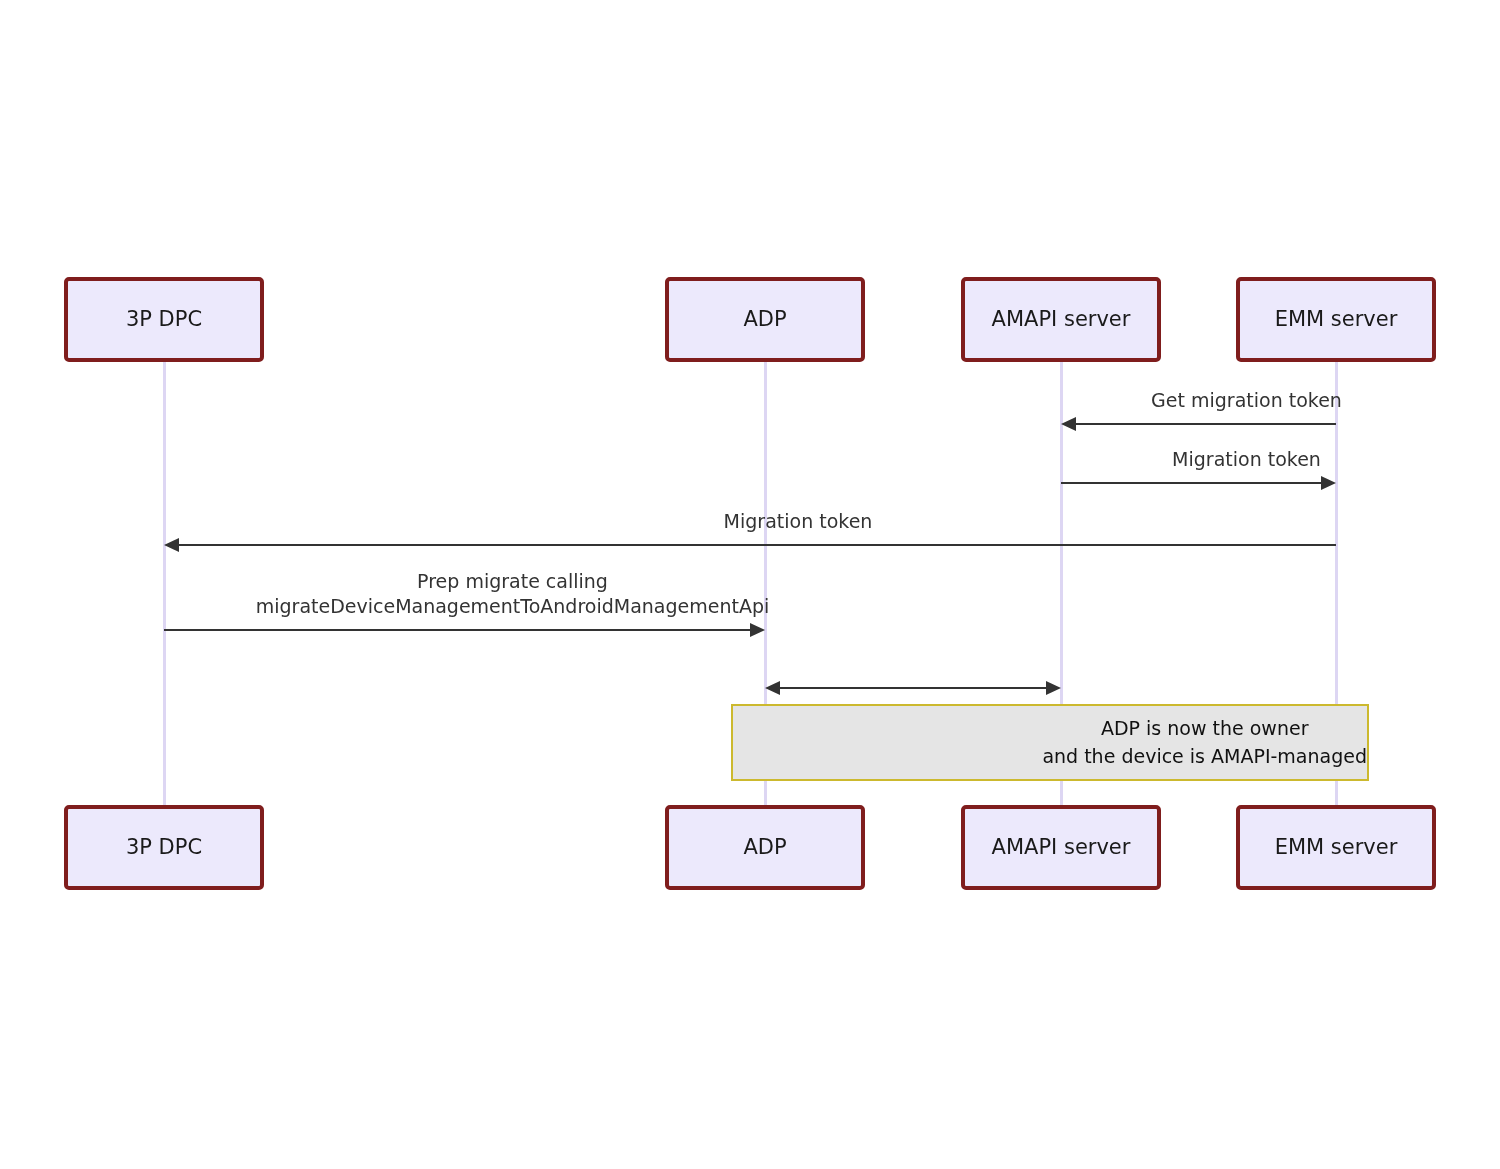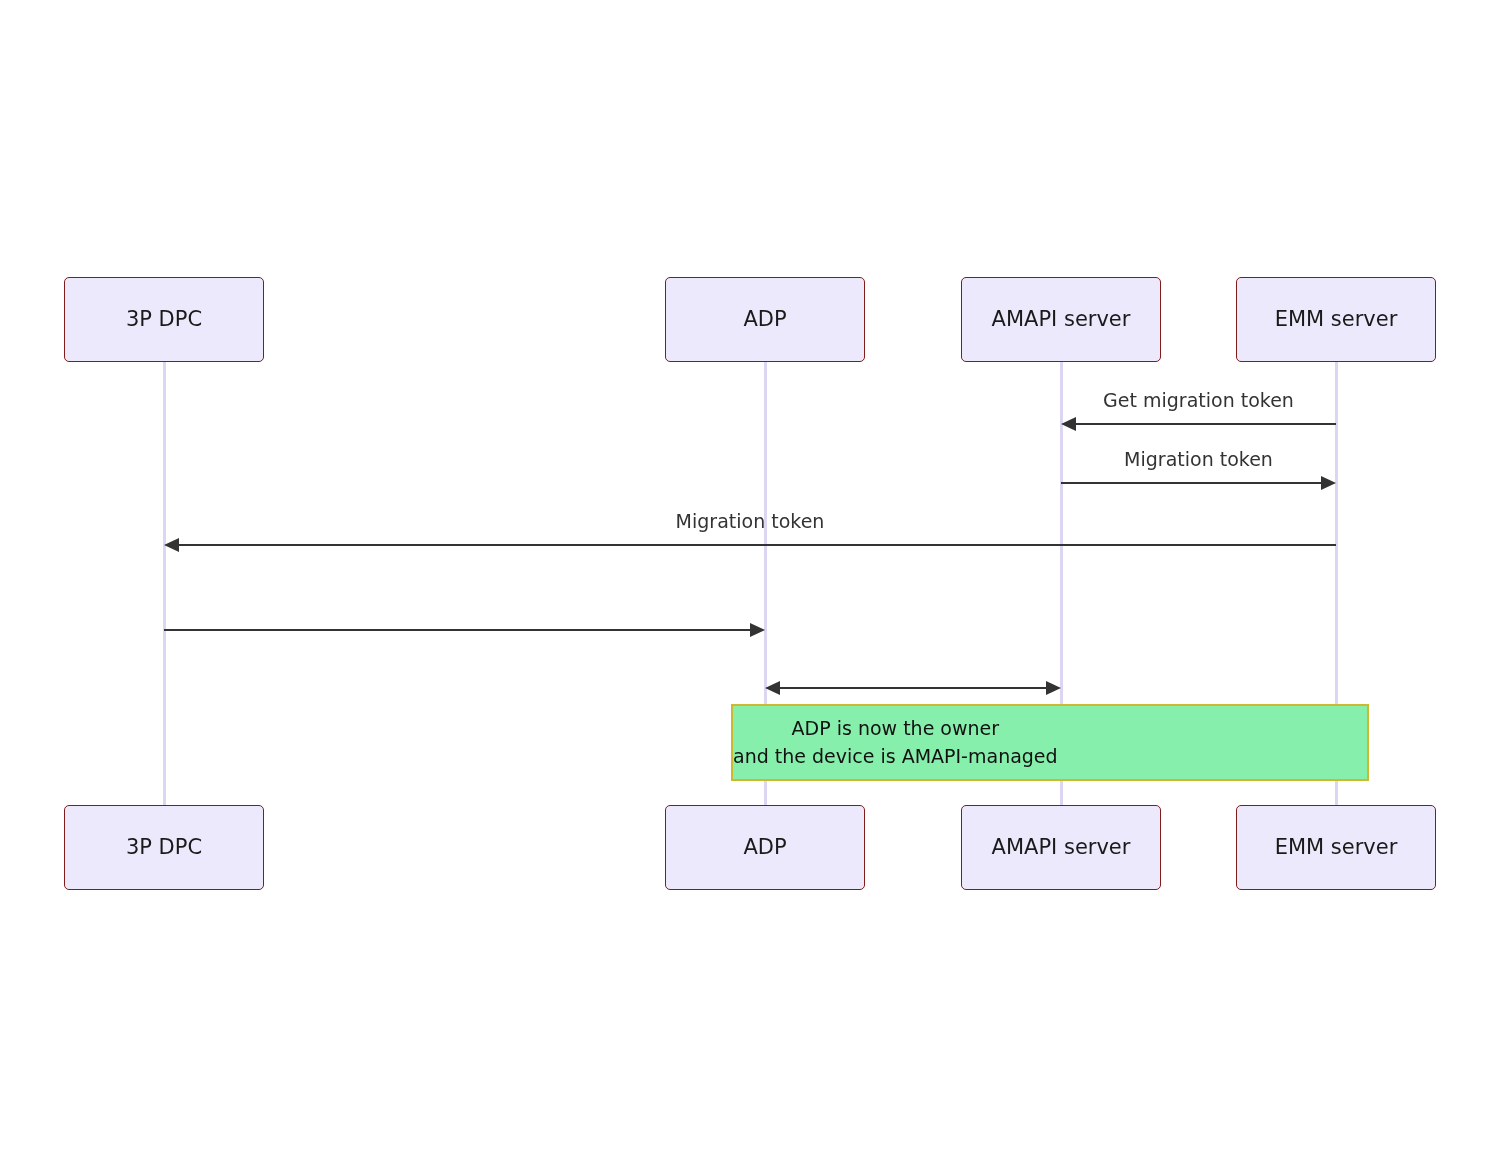--- a/index.html
+++ b/index.html
@@ -17,21 +17,21 @@
     background: #ffffff;
     overflow: hidden;
   }
   
   .participant {
     position: absolute;
     box-sizing: border-box;
     width: 200px;
     height: 85px;
     background: #ece9fc;
-    border: 1px solid #7f1d1d;
+    border: 4px solid #7f1d1d;
     border-radius: 5px;
     display: flex;
     align-items: center;
     justify-content: center;
     z-index: 3;
   }
   .participant .plabel {
     font-size: 21px;
     color: #1a1a1a;
     line-height: 1.1;
@@ -70,30 +70,31 @@
   }
   .msg-label {
     position: absolute;
     font-size: 19px;
     color: #333333;
     text-align: center;
     line-height: 1.32;
     white-space: pre-line;
     z-index: 4;
     background: transparent;
+    padding-left: 48px;
   }
   
   .note {
     position: absolute;
     box-sizing: border-box;
-    background: #86efac;
+    background: #e5e5e5;
     border: 2px solid #ccb92e;
     display: flex;
     align-items: center;
-    justify-content: flex-start;
+    justify-content: flex-end;
     z-index: 5;
   }
   .note .note-text {
     font-size: 19px;
     color: #111111;
     text-align: center;
     line-height: 1.45;
     white-space: pre-line;
   }
 </style>
@@ -125,20 +126,22 @@
   <div class="arrow-head left" style="left:1061px; top:417px;"></div>
 
   <div class="msg-label" style="left:1061px; top:447px; width:275px;">Migration token</div>
   <div class="msg-line" style="left:1061px; top:482px; width:260px;"></div>
   <div class="arrow-head right" style="left:1321px; top:476px;"></div>
 
   <div class="msg-label" style="left:164px; top:509px; width:1172px;">Migration token</div>
   <div class="msg-line" style="left:179px; top:544px; width:1157px;"></div>
   <div class="arrow-head left" style="left:164px; top:538px;"></div>
 
+  <div class="msg-label" style="left:164px; top:569px; width:601px;">Prep migrate calling
+migrateDeviceManagementToAndroidManagementApi</div>
   <div class="msg-line" style="left:164px; top:629px; width:586px;"></div>
   <div class="arrow-head right" style="left:750px; top:623px;"></div>
 
   <div class="msg-line" style="left:780px; top:687px; width:266px;"></div>
   <div class="arrow-head left" style="left:765px; top:681px;"></div>
   <div class="arrow-head right" style="left:1046px; top:681px;"></div>
 
   <div class="note" style="left:731px; top:704px; width:638px; height:77px;">
     <span class="note-text">ADP is now the owner
 and the device is AMAPI-managed</span>

